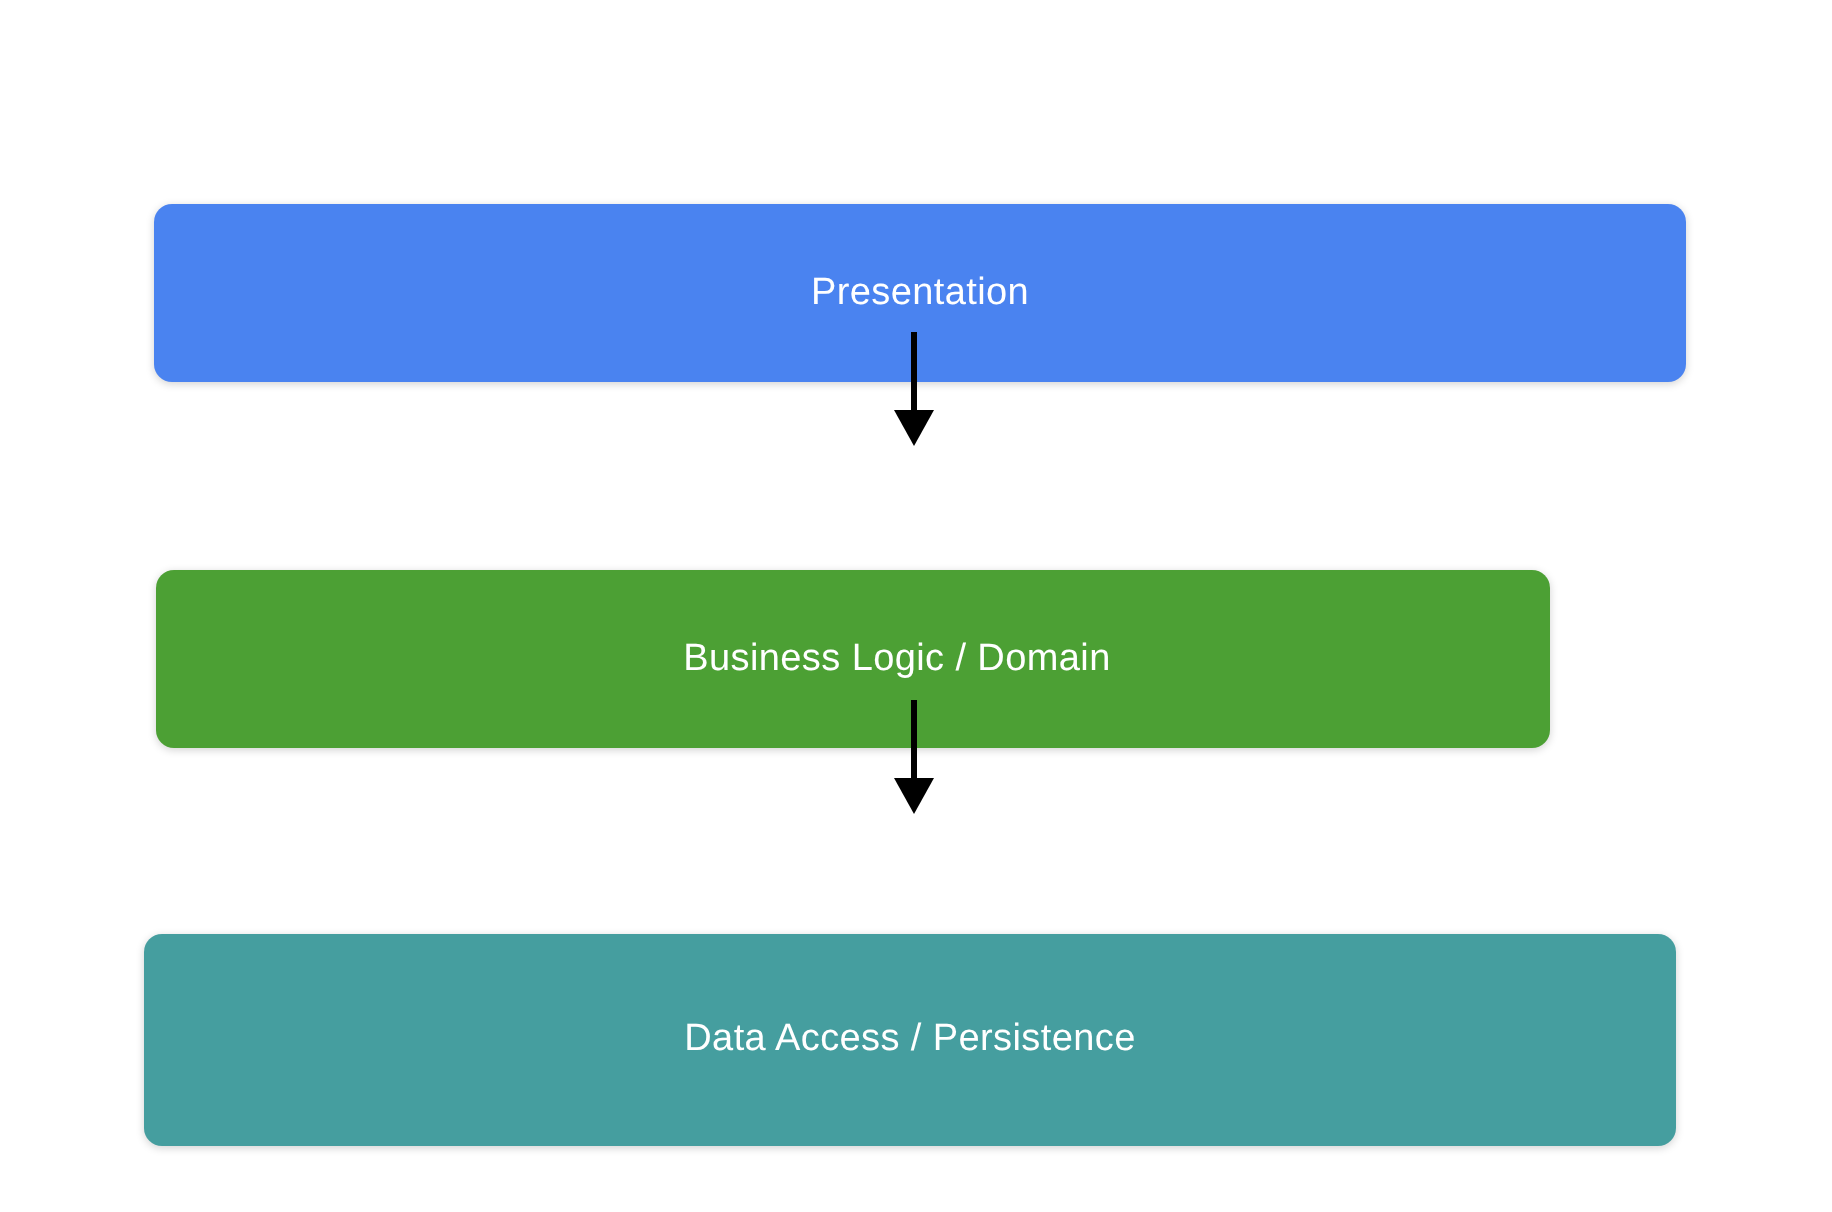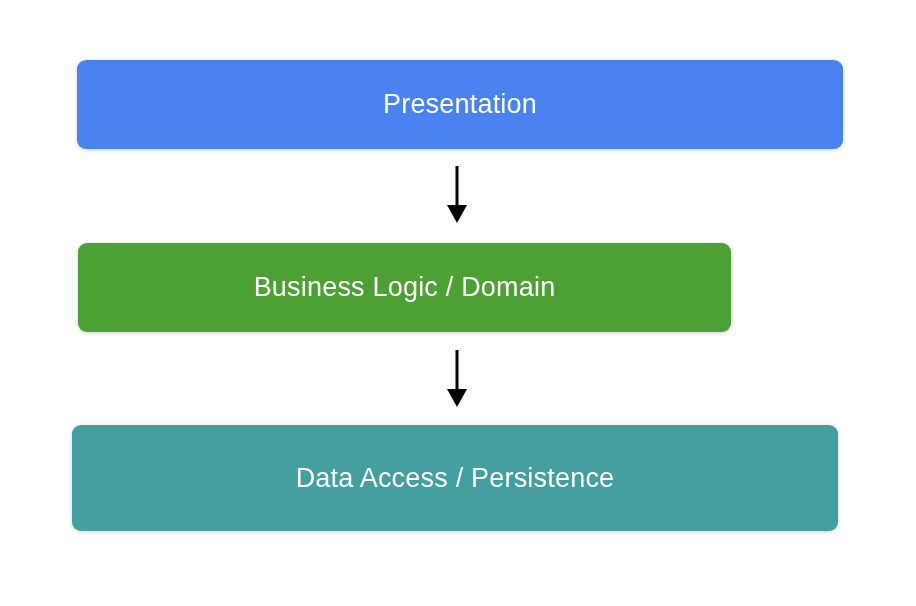--- a/index.html
+++ b/index.html
@@ -16,28 +16,29 @@
     overflow: hidden;
   }
   .layer {
     position: absolute;
     height: 89px;
     border-radius: 9px;
     display: flex;
     align-items: center;
     justify-content: center;
     color: #ffffff;
-    font-size: 27px;
+    font-size: 19px;
     font-weight: 400;
     letter-spacing: 0.2px;
     box-shadow: 0 1px 4px rgba(0,0,0,0.18);
     text-align: center;
+    margin-top: 42px;
   }
   .layer-presentation { left: 77px; top: 60px;  width: 766px; }
-  .layer-business     { left: 78px; top: 243px; width: 653px; }
+  .layer-business     { left: 78px; top: 243px; width: 653px; padding-left: 44px; }
   .layer-data         { left: 72px; top: 425px; width: 766px; height: 106px; }
   .arrow {
     position: absolute;
     width: 24px;
     height: 58px;
   }
   .arrow-1 { left: 445px; top: 165px; }
   .arrow-2 { left: 445px; top: 349px; }
 </style>
 </head>

